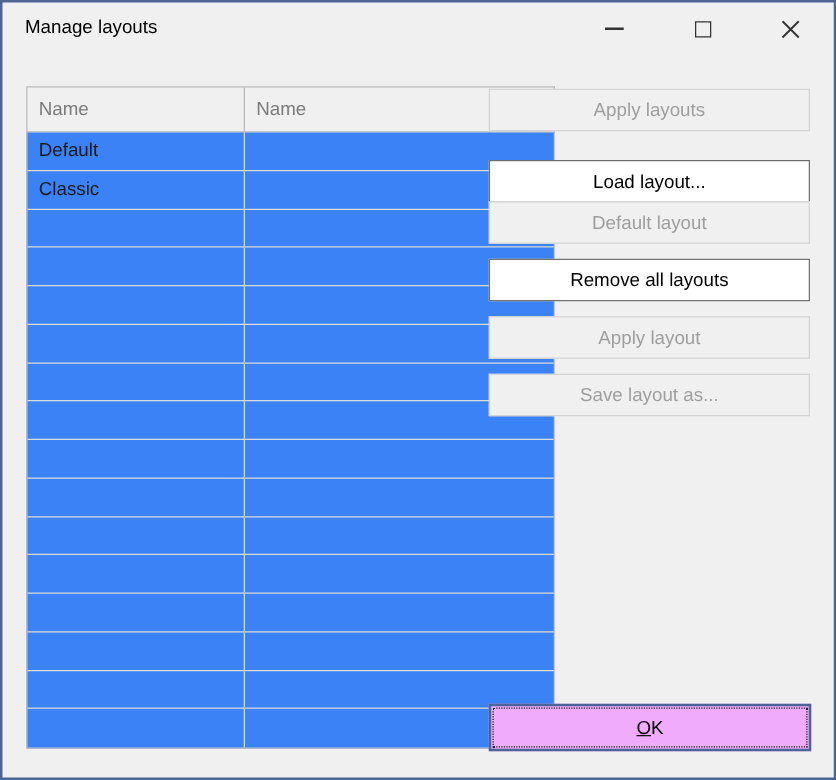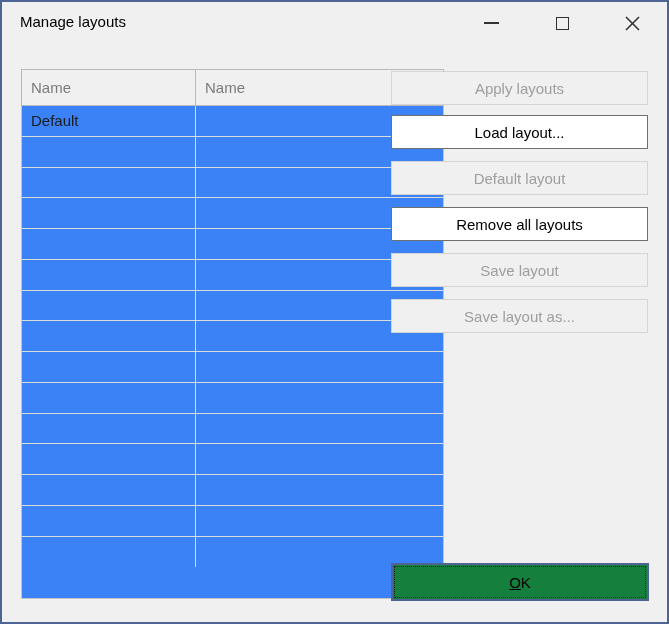--- a/index.html
+++ b/index.html
@@ -60,21 +60,21 @@
   .side-btn{
     position:absolute;left:389px;width:257px;height:34px;
     font-family:inherit;font-size:15px;text-align:center;
     display:flex;align-items:center;justify-content:center;cursor:default;
   }
   .side-btn.enabled{background:#fff;border:1px solid var(--enabled-button-border);color:#000;}
   .side-btn.disabled{background:var(--dialog-bg);border:1px solid var(--disabled-button-border);color:var(--disabled-text);}
   
   .ok-btn{
     position:absolute;left:389px;top:561px;width:258px;height:38px;
-    background:#15803d;border:2px solid var(--accent-border);
+    background:#f0abfc;border:2px solid var(--accent-border);
     font-family:inherit;font-size:15px;color:#000;cursor:default;
     display:flex;align-items:center;justify-content:center;
   }
   .ok-btn::before{
     content:"";position:absolute;left:1px;top:1px;right:1px;bottom:1px;
     border:1px dotted #212121;pointer-events:none;
   }
   .ok-mnemonic{text-decoration:underline;}
 </style>
 </head>
@@ -99,20 +99,24 @@
   </div>
 
   <div class="table">
     <div class="thead">
       <div class="th th-name">Name</div>
       <div class="th th-path">Name</div>
     </div>
     <div class="tbody">
         <div class="trow">
           <div class="cell cell-name">Default</div>
+          <div class="cell cell-path"></div>
+        </div>
+        <div class="trow">
+          <div class="cell cell-name">Classic</div>
           <div class="cell cell-path"></div>
         </div>
         <div class="trow">
           <div class="cell cell-name"></div>
           <div class="cell cell-path"></div>
         </div>
         <div class="trow">
           <div class="cell cell-name"></div>
           <div class="cell cell-path"></div>
         </div>
@@ -162,24 +166,24 @@
         </div>
         <div class="trow">
           <div class="cell cell-name"></div>
           <div class="cell cell-path"></div>
         </div>
       </div>
   </div>
 
   <div>
       <button class="side-btn disabled" aria-disabled="true" style="top: 69px;">Apply layouts</button>
-      <button class="side-btn enabled" aria-disabled="false" style="top: 113px;">Load layout...</button>
+      <button class="side-btn enabled" aria-disabled="false" style="top: 126px;">Load layout...</button>
       <button class="side-btn disabled" aria-disabled="true" style="top: 159px;">Default layout</button>
       <button class="side-btn enabled" aria-disabled="false" style="top: 205px;">Remove all layouts</button>
-      <button class="side-btn disabled" aria-disabled="true" style="top: 251px;">Save layout</button>
+      <button class="side-btn disabled" aria-disabled="true" style="top: 251px;">Apply layout</button>
       <button class="side-btn disabled" aria-disabled="true" style="top: 297px;">Save layout as...</button>
     </div>
 
   <button class="ok-btn">
     <span><span class="ok-mnemonic">O</span><span>K</span></span>
   </button>
 
 </div>
 
 </body></html>

